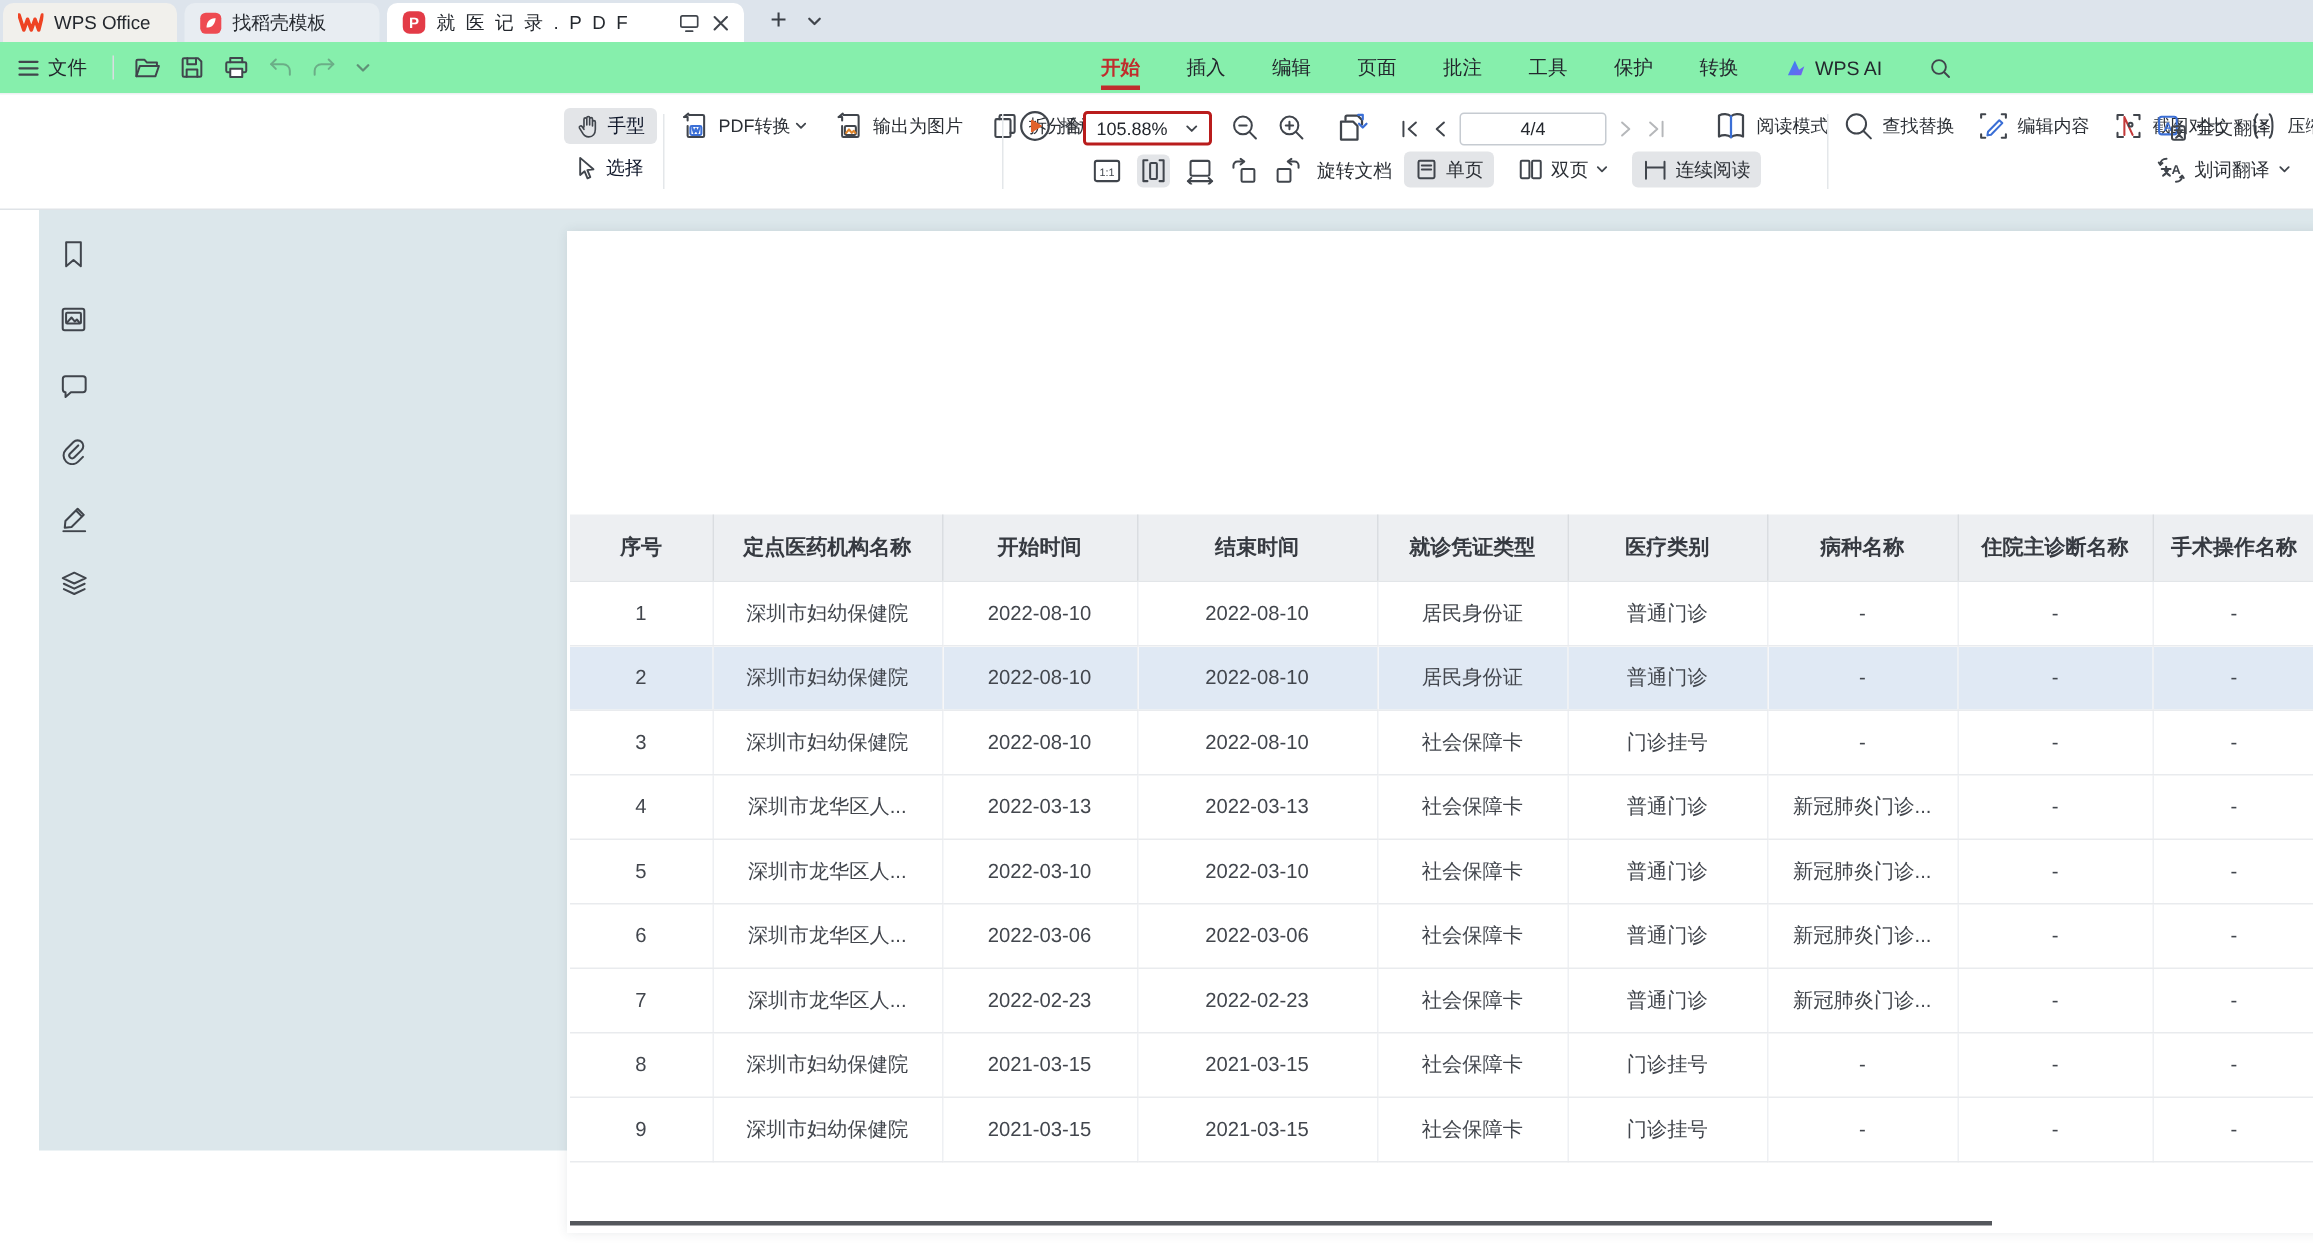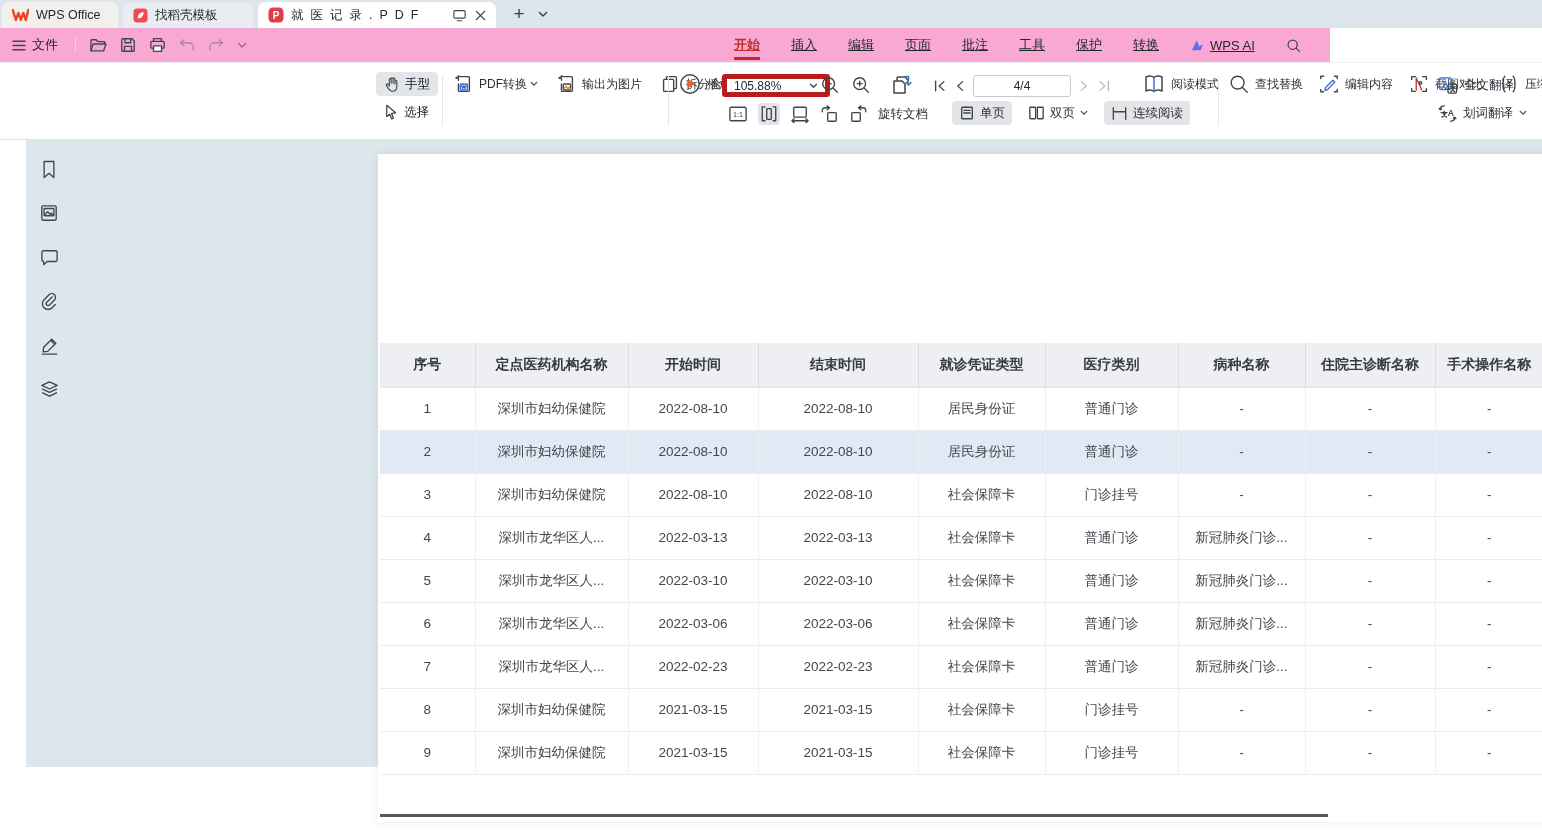--- a/index.html
+++ b/index.html
@@ -14,44 +14,44 @@
   .tab-wps   { left:2px;   width:116px; background:#f1f0ec; }
   .tab-docer { left:123px; width:130px; background:#e8edf2; }
   .tab-doc   { left:258px; width:238px; background:#ffffff; }
   .tab-doc .t-title { letter-spacing:7px; white-space:nowrap;text-align:right; }
   .tab-doc .t-right { margin-left:auto; display:flex; align-items:center; gap:8px; color:#8a9097; }
   .tab-plus { position:absolute; left:506px; top:0; width:26px; height:28px; font-size:19px; color:#3a3f46;
               display:flex; align-items:center; justify-content:center; }
   .tab-chev { position:absolute; left:533px; top:0; width:20px; height:28px; display:flex; align-items:center; justify-content:center; }
 
   
-  .menubar { position:absolute; left:0; top:28px; width:1330px; height:34px; background:#f9a8d4; }
+  .menubar { position:absolute; left:0; top:28px; width:1542px; height:34px; background:#86efac; }
   .quick { position:absolute; left:8px; top:0; height:34px; display:flex; align-items:center; gap:13px; }
   .file-btn { display:flex; align-items:center; gap:6px; font-size:13px; color:#23272d; padding:0 4px; }
   .qdiv { width:1px; height:16px; background:#d9dde1; }
   .qbtn { display:flex; align-items:center; }
   .menus { position:absolute; left:732px; top:0; height:34px; display:flex; align-items:center; gap:27px; }
-  .mitem { font-size:13px; color:#23272d; position:relative; padding:6px 2px; cursor:default; white-space:nowrap;text-decoration:underline; }
+  .mitem { font-size:13px; color:#23272d; position:relative; padding:6px 2px; cursor:default; white-space:nowrap; }
   .mitem.active { color:#c02c2c; font-weight:bold; }
   .mitem.active::after { content:""; position:absolute; left:2px; right:2px; bottom:0; height:3px; background:#c02c2c; }
   .m-ai { display:flex; align-items:center; gap:5px; }
 
   
   .toolbar { position:absolute; left:0; top:62px; width:1542px; height:78px; background:#fff;
              border-bottom:1px solid #dfe3e7; border-top:1px solid #eef1f3; }
   .tb { position:absolute; }
   .vdiv { position:absolute; top:13px; height:50px; width:1px; background:#e4e7ea; }
   .hrow { display:flex; align-items:center; gap:6px; height:24px; padding:0 8px; border-radius:4px;
           font-size:12.5px; color:#0f172a; white-space:nowrap; }
   .sel { background:#e3e5e8; }
   .tbtn { display:flex; flex-direction:row; align-items:center; gap:5px; font-size:12px; color:#2b2f35; white-space:nowrap; }
   .tbtn .icw { height:24px; display:flex; align-items:center; justify-content:center; }
   .lblrow { display:flex; align-items:center; gap:3px; }
-  .selbox { display:flex; align-items:center; justify-content:space-between; width:108px; height:23px;
-            border:5px solid #b91c1c; border-radius:3px; padding:0 7px; font-size:12px; color:#24282e; background:#fff; }
+  .selbox { display:flex; align-items:center; justify-content:space-between; width:86px; height:23px;
+            border:2px solid #b91c1c; border-radius:3px; padding:0 7px; font-size:12px; color:#24282e; background:#fff; }
   .pagebox { display:flex; align-items:center; justify-content:center; width:98px; height:22px;
              border:1px solid #c6cbd1; border-radius:3px; font-size:12px; color:#24282e; background:#fff; }
   .pill { display:flex; align-items:center; gap:5px; height:24px; padding:0 7px; border-radius:4px;
           font-size:12.5px; color:#2b2f35; white-space:nowrap; }
   .dis { opacity:.38; }
   .flexr { display:flex; align-items:center; }
 
   
   .workspace { position:absolute; left:0; top:140px; width:1542px; height:627px; background:#dce7eb;margin-left:26px; }
   .side-icons { position:absolute; left:12px; top:18px; display:flex; flex-direction:column; gap:22px; }
@@ -383,21 +383,21 @@
       <span>
         <svg width="19" height="18" viewBox="0 0 21 20" class="g">
             <path d="M11 3 H15.5 a3 3 0 0 1 3 3 v1.5"></path>
             <path d="M13.2 1 L10.5 3 L13.2 5.2"></path>
             <rect x="3" y="8.5" width="9.5" height="9.5" rx="1"></rect>
           </svg>
       </span>
       <span style="font-size:12.5px;color:#2b2f35;">旋转文档</span>
     </div>
 
-    <div class="tb flexr" style="left:936px; top:38px; gap:9px;margin-left:16px;">
+    <div class="tb flexr" style="left:936px; top:38px; gap:9px;">
       <span class="pill sel">
         <svg width="16" height="16" viewBox="0 0 18 18" class="g">
             <rect x="3" y="2.5" width="12" height="13" rx="1"></rect>
             <path d="M5.5 6 H12.5 M5.5 9 H12.5"></path>
           </svg>
         <span>单页</span>
       </span>
       <span class="pill">
         <svg width="17" height="16" viewBox="0 0 19 18" class="g">
             <rect x="2" y="2.5" width="6.5" height="13" rx="0.8"></rect>

